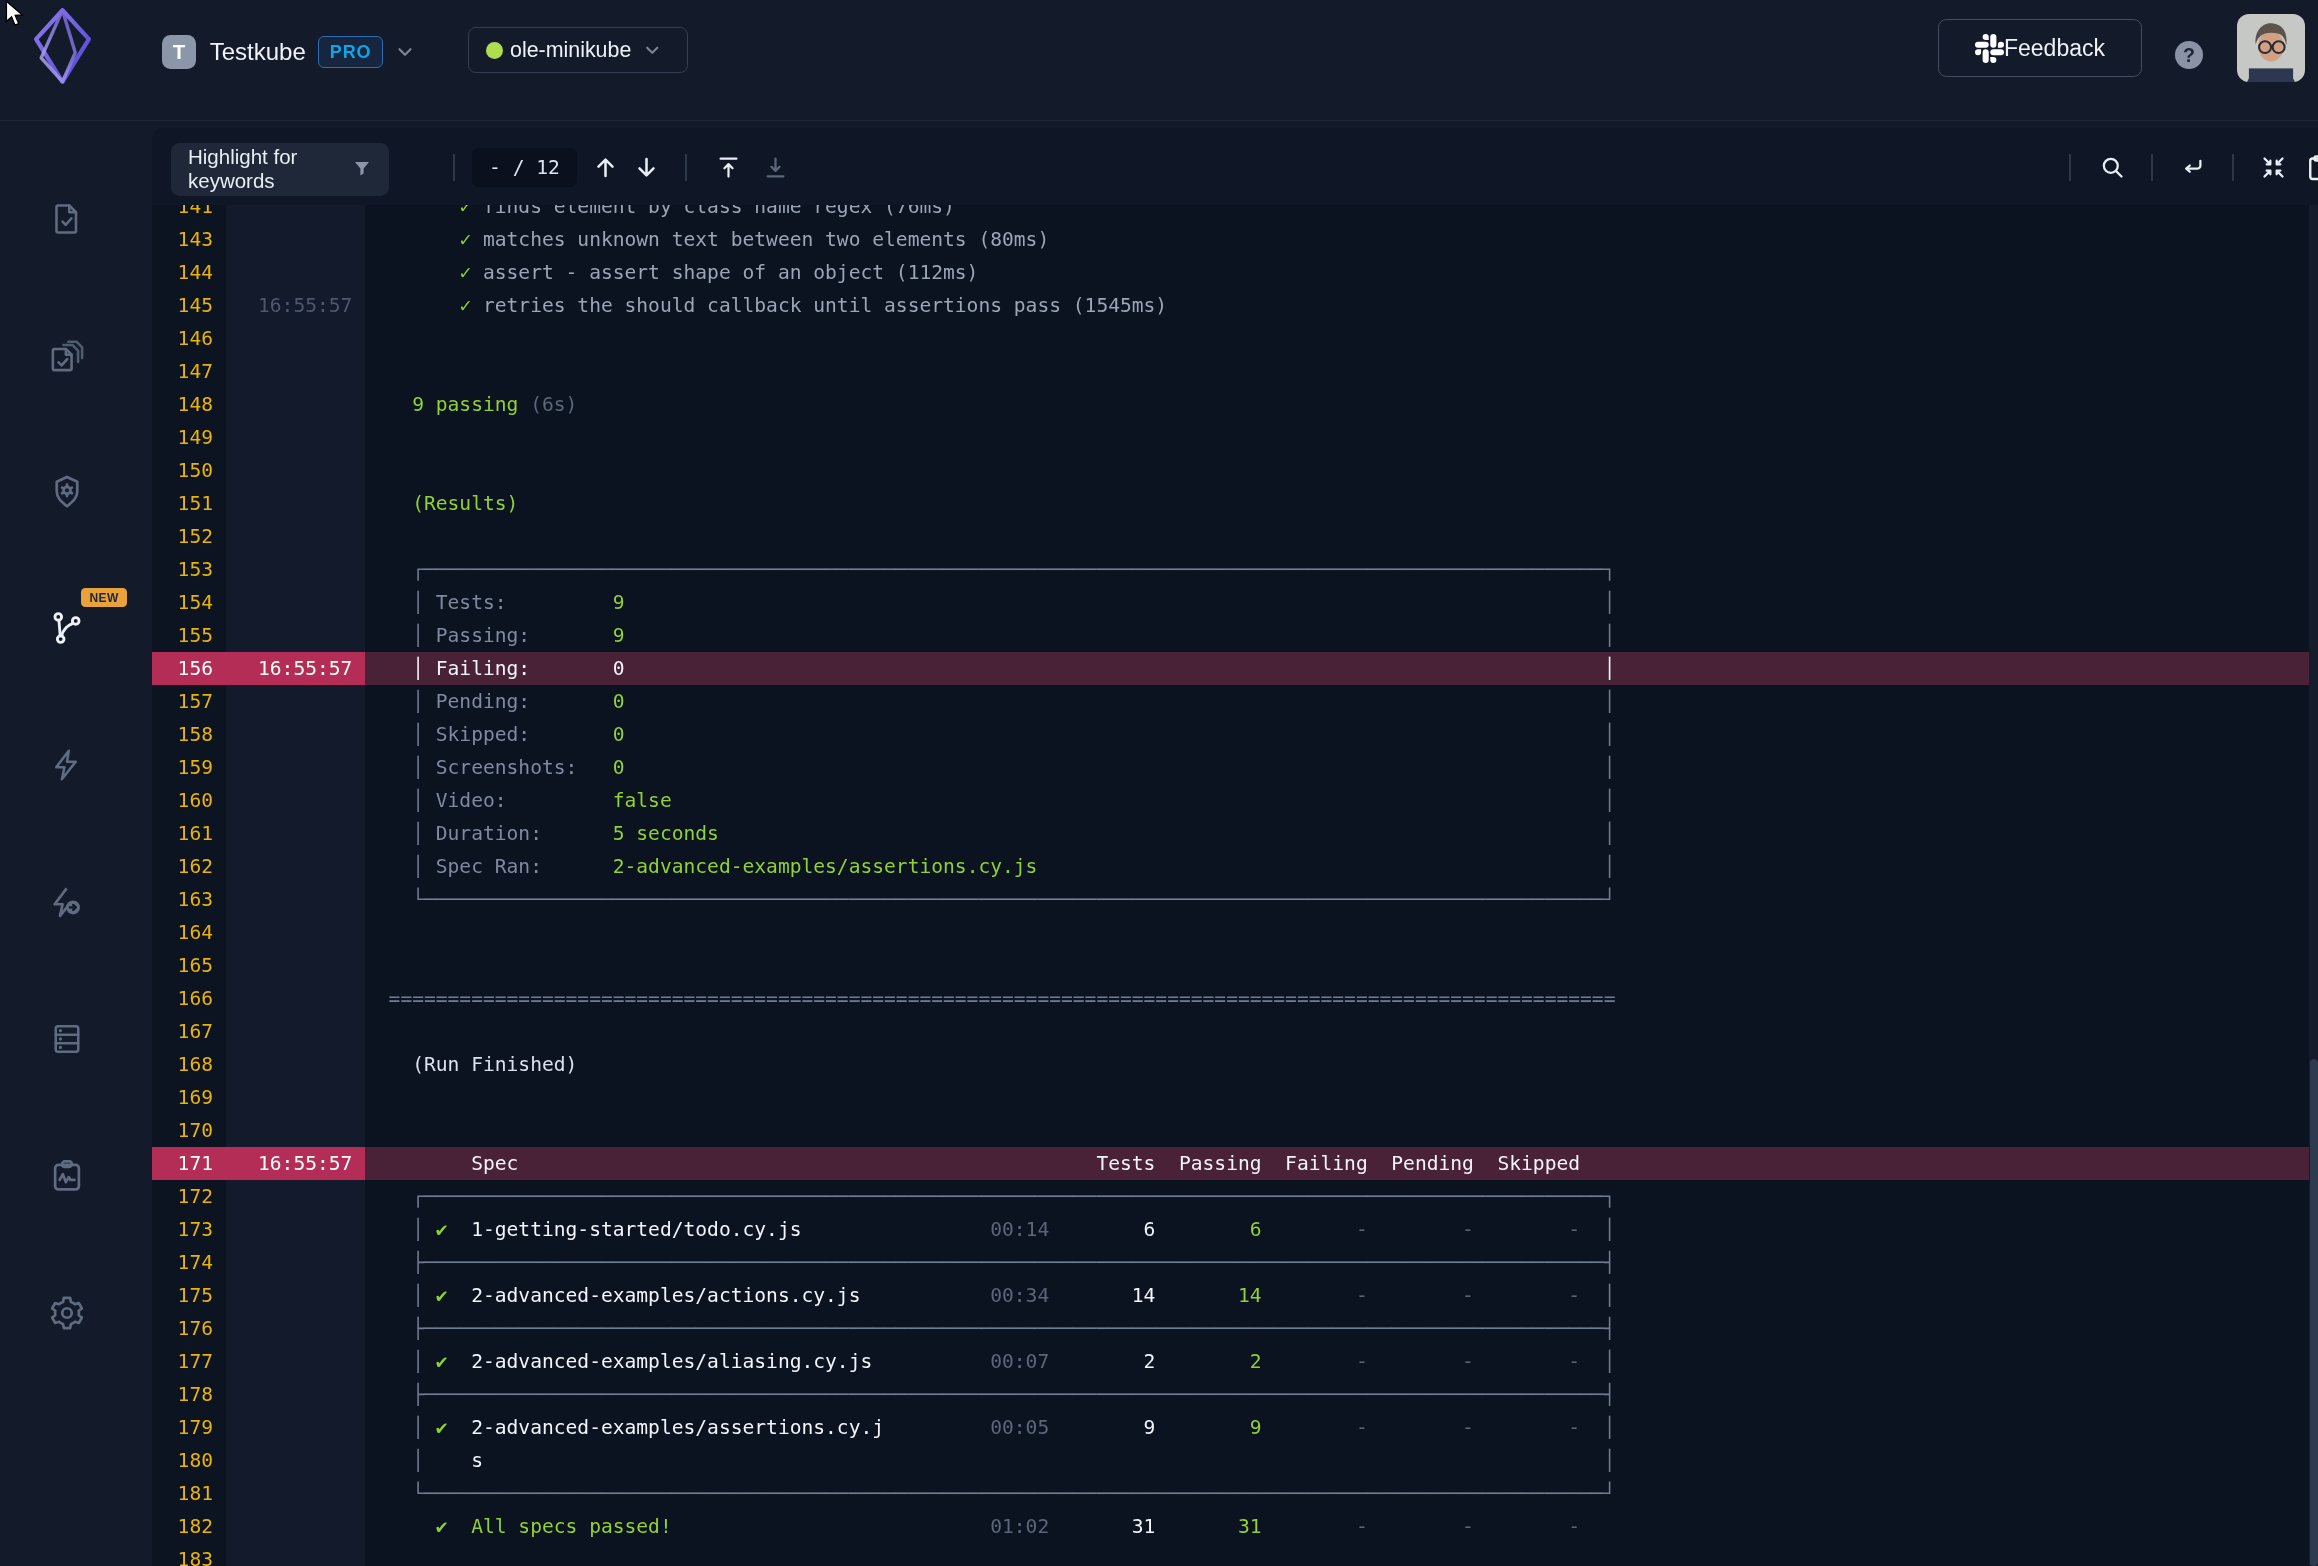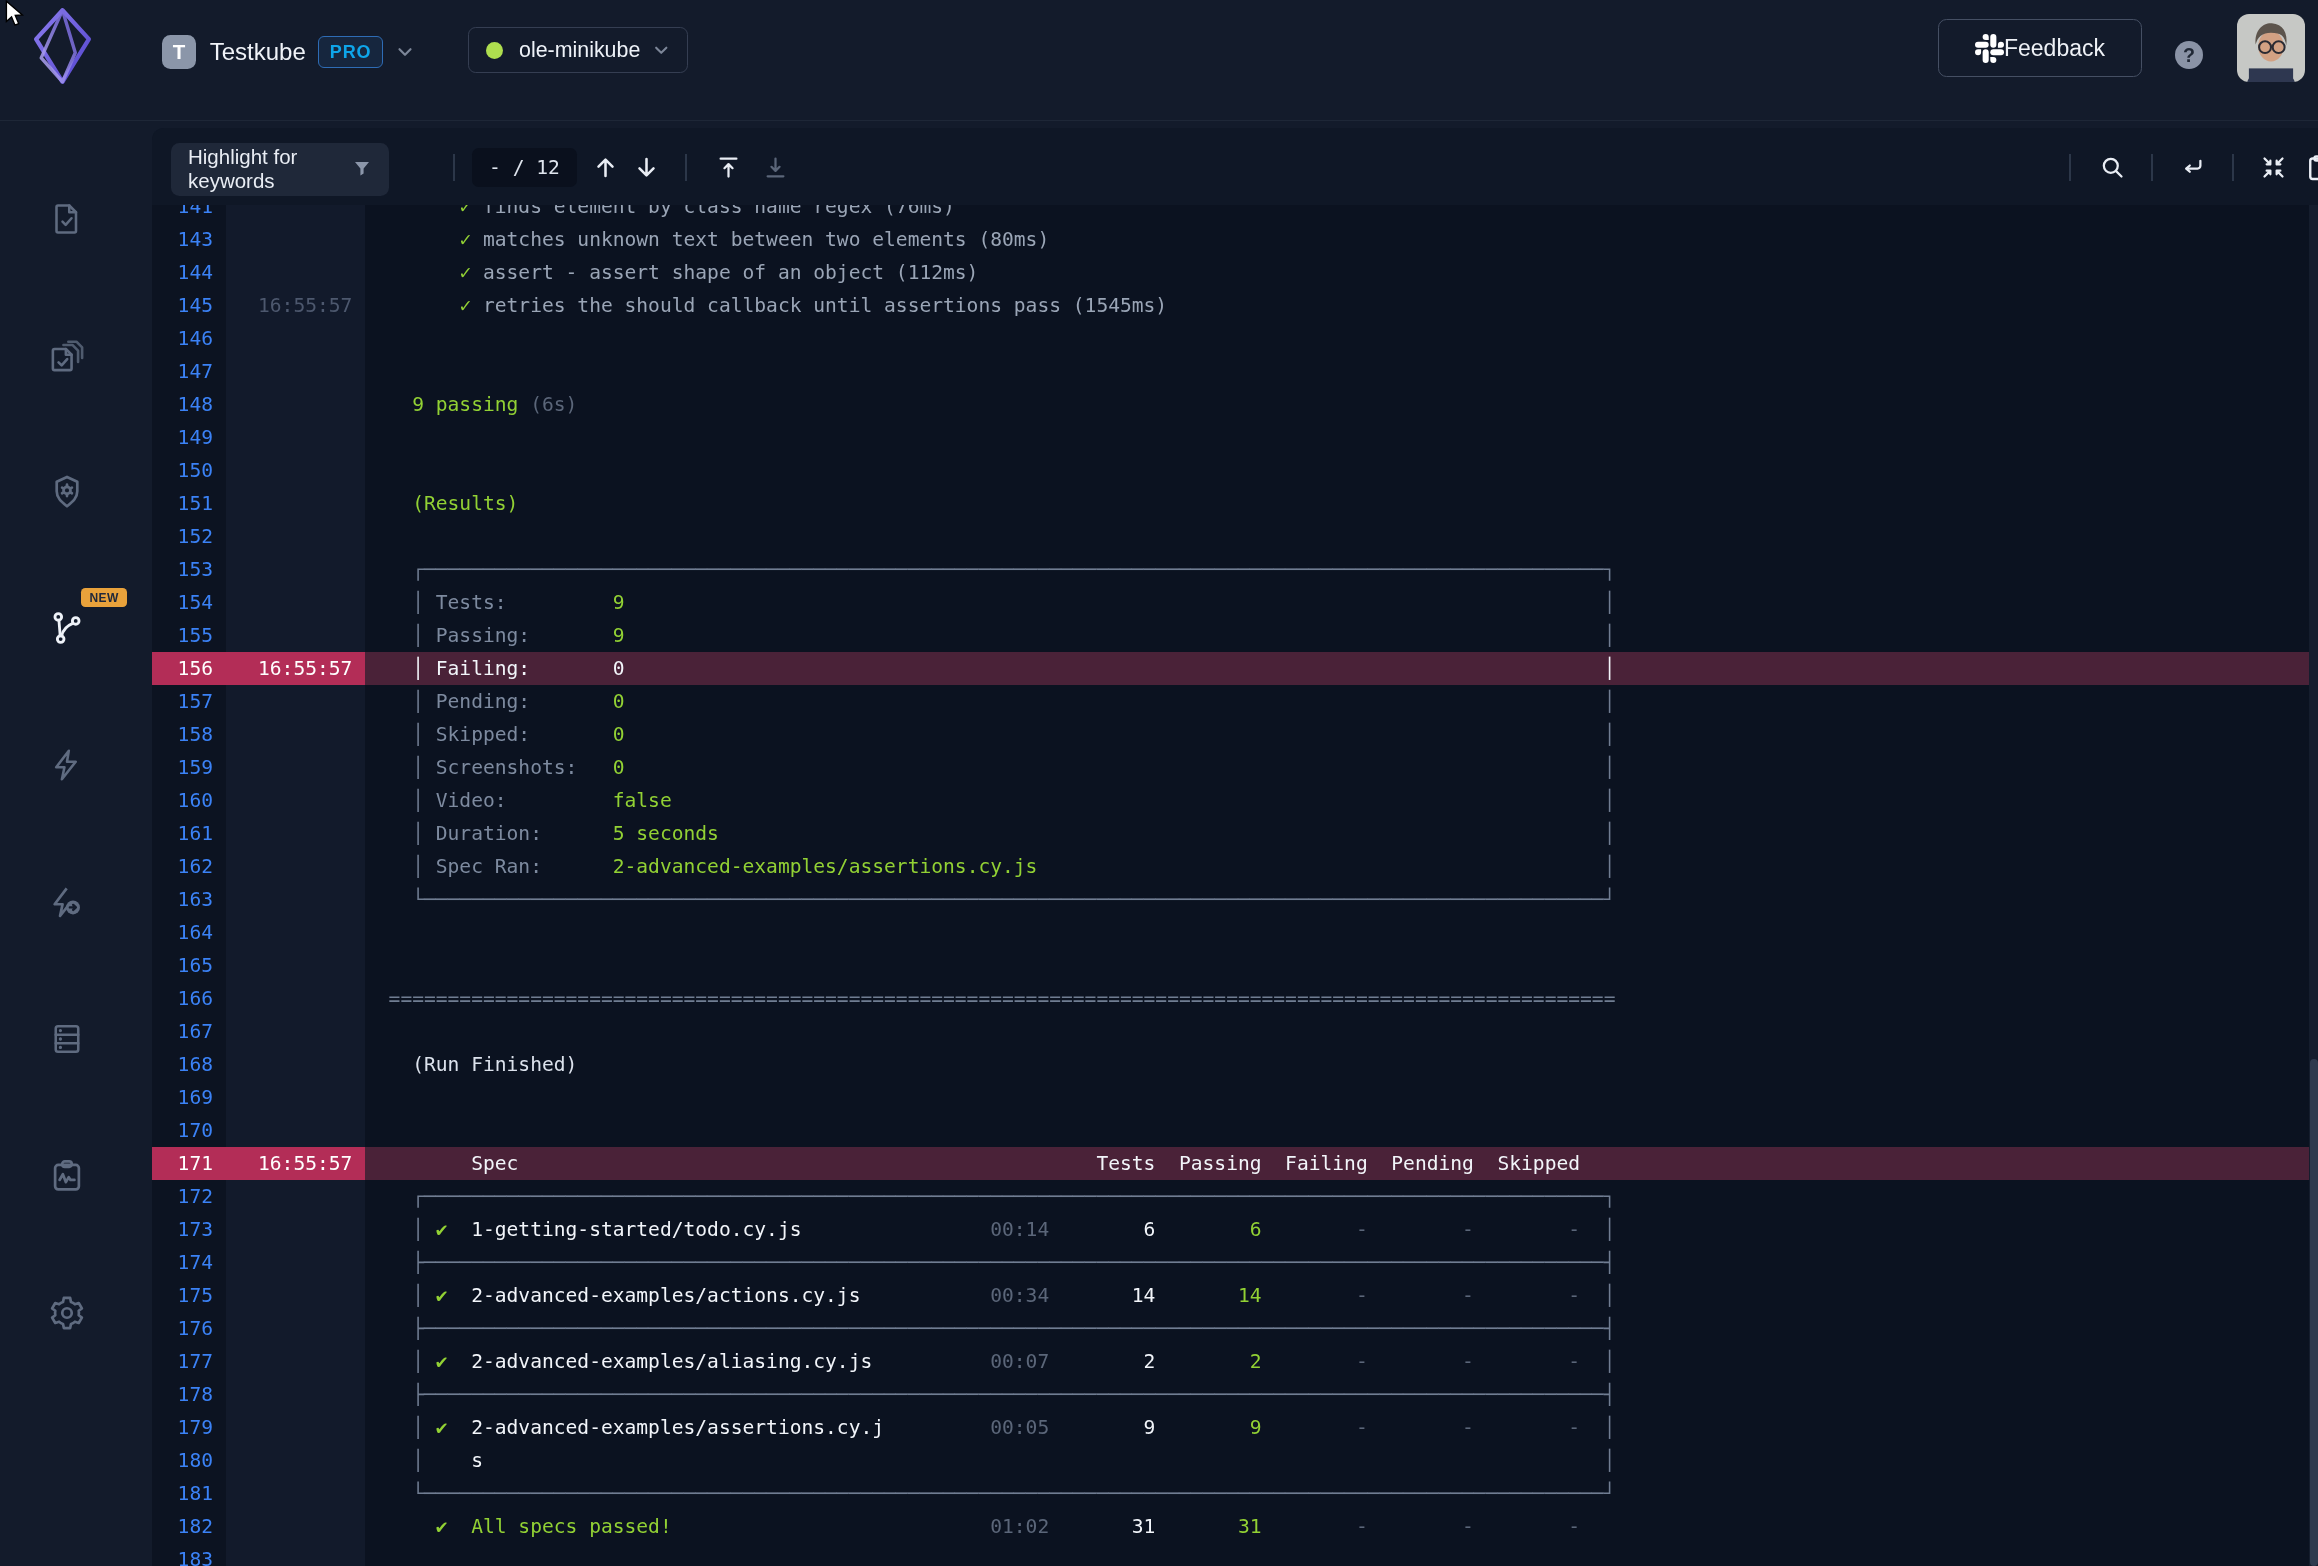--- a/index.html
+++ b/index.html
@@ -13,21 +13,21 @@
   #org-switch{position:absolute;left:162px;top:34px;height:36px;display:flex;align-items:center;cursor:pointer;}
   .org-avatar{width:34px;height:34px;border-radius:8.5px;background:#8b96a9;color:#ffffff;
               display:flex;align-items:center;justify-content:center;font-size:20.5px;font-weight:700;}
   .org-name{margin-left:13.7px;color:#f0f3f8;font-size:24px;font-weight:500;}
   .pro-badge{margin-left:12px;padding:4.3px 11px;border:1.7px solid #2e6cb5;border-radius:6px;
              background:#16263e;color:#0ea5e9;font-size:18px;font-weight:700;letter-spacing:0.9px;}
   .chev{color:#7c8698;margin-left:10.3px;display:flex;align-items:center;}
   #env-select{position:absolute;left:468px;top:27px;width:218px;height:44px;border:1.7px solid #353e52;
               border-radius:7.7px;display:flex;align-items:center;cursor:pointer;background:transparent;}
   .env-dot{width:17px;height:17px;border-radius:50%;background:#aede4f;margin-left:17px;}
-  .env-name{margin-left:16px;color:#eef2f8;font-size:21.4px;}
+  .env-name{margin-left:7px;color:#eef2f8;font-size:21.4px;}
   #feedback-btn{position:absolute;left:1938px;top:19px;width:202px;height:56px;border:1.7px solid #454f63;
                 border-radius:8.5px;display:flex;align-items:center;justify-content:center;cursor:pointer;
                 background:transparent;}
   .fb-label{color:#eef1f6;font-size:23px;margin-left:0;}
   #help-btn{position:absolute;left:2175px;top:41px;width:28px;height:28px;border-radius:50%;
             background:#8a93a6;color:#1f2735;font-size:19.6px;font-weight:700;display:flex;
             align-items:center;justify-content:center;cursor:pointer;}
   #avatar{position:absolute;left:2237px;top:13.7px;width:68px;height:68px;border-radius:12px;
           overflow:hidden;cursor:pointer;}
 
@@ -51,21 +51,21 @@
                  border-radius:6.8px;color:#dfe5ee;font-family:"DejaVu Sans Mono",monospace;font-size:19.6px;
                  display:flex;align-items:center;justify-content:center;cursor:text;}
   .tool-btn{position:absolute;top:23px;width:32px;height:32px;display:flex;align-items:center;
             justify-content:center;color:#e9edf4;cursor:pointer;}
   .tool-btn.dim{color:#5b6679;}
 
   
   #log{position:absolute;left:0;top:62px;width:100%;z-index:1;background:#0b1220;
        font-family:"DejaVu Sans Mono",monospace;font-size:19.6px;}
   .row{display:flex;height:33px;line-height:33px;}
-  .num{width:74px;flex:none;background:#0c1321;color:#3b82f6;text-align:right;padding-right:13px;
+  .num{width:74px;flex:none;background:#0c1321;color:#eab308;text-align:right;padding-right:13px;
        box-sizing:border-box;}
   .ts{width:139px;flex:none;background:#121a2b;color:#4d586e;padding-left:32px;box-sizing:border-box;}
   .txt{flex:1;white-space:pre;overflow:hidden;}
   .row.hl .num,.row.hl .ts{background:#b32d57;color:#ffffff;}
   .row.hl .txt{background:#4a2238;}
   .cg{color:#92d134;} .cw{color:#f2f5fa;} .ct{color:#9aa5b6;} .cd{color:#5b6679;}
   .cb{color:#707d92;} .ce{color:#dce2ec;} .cl{color:#7d8a9f;}
 
   
   #v-scroll{position:absolute;right:0;top:77px;width:10.3px;height:1362px;background:#151d2d;z-index:6;}

